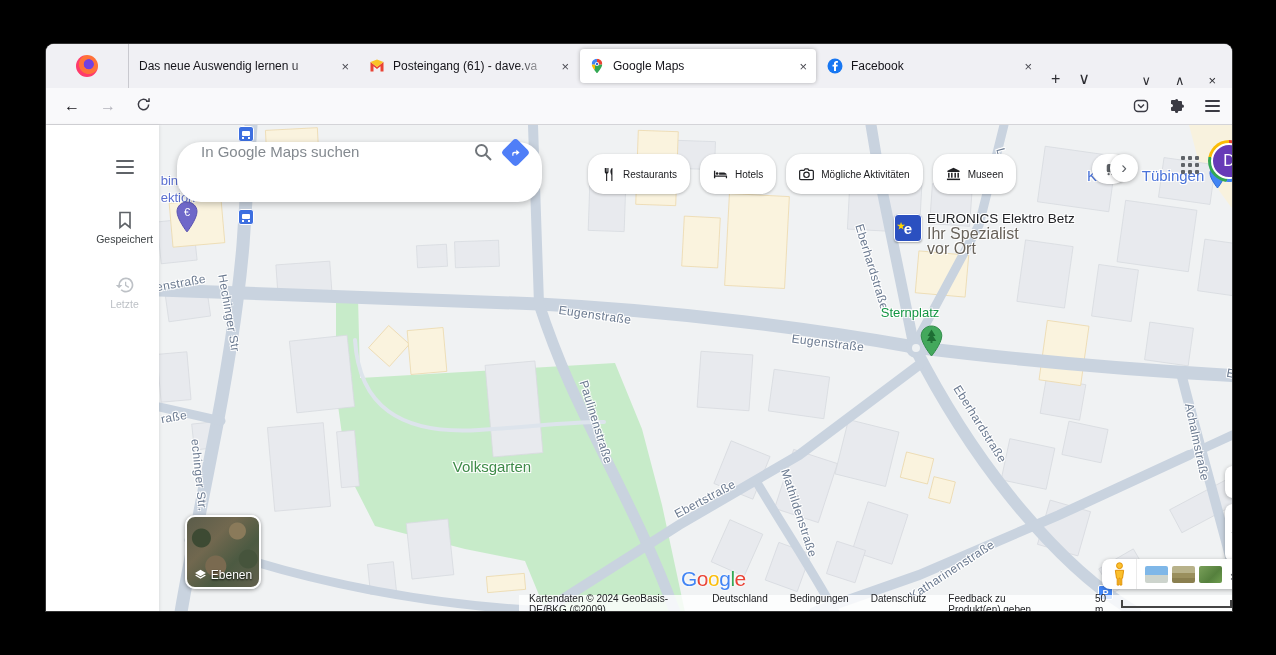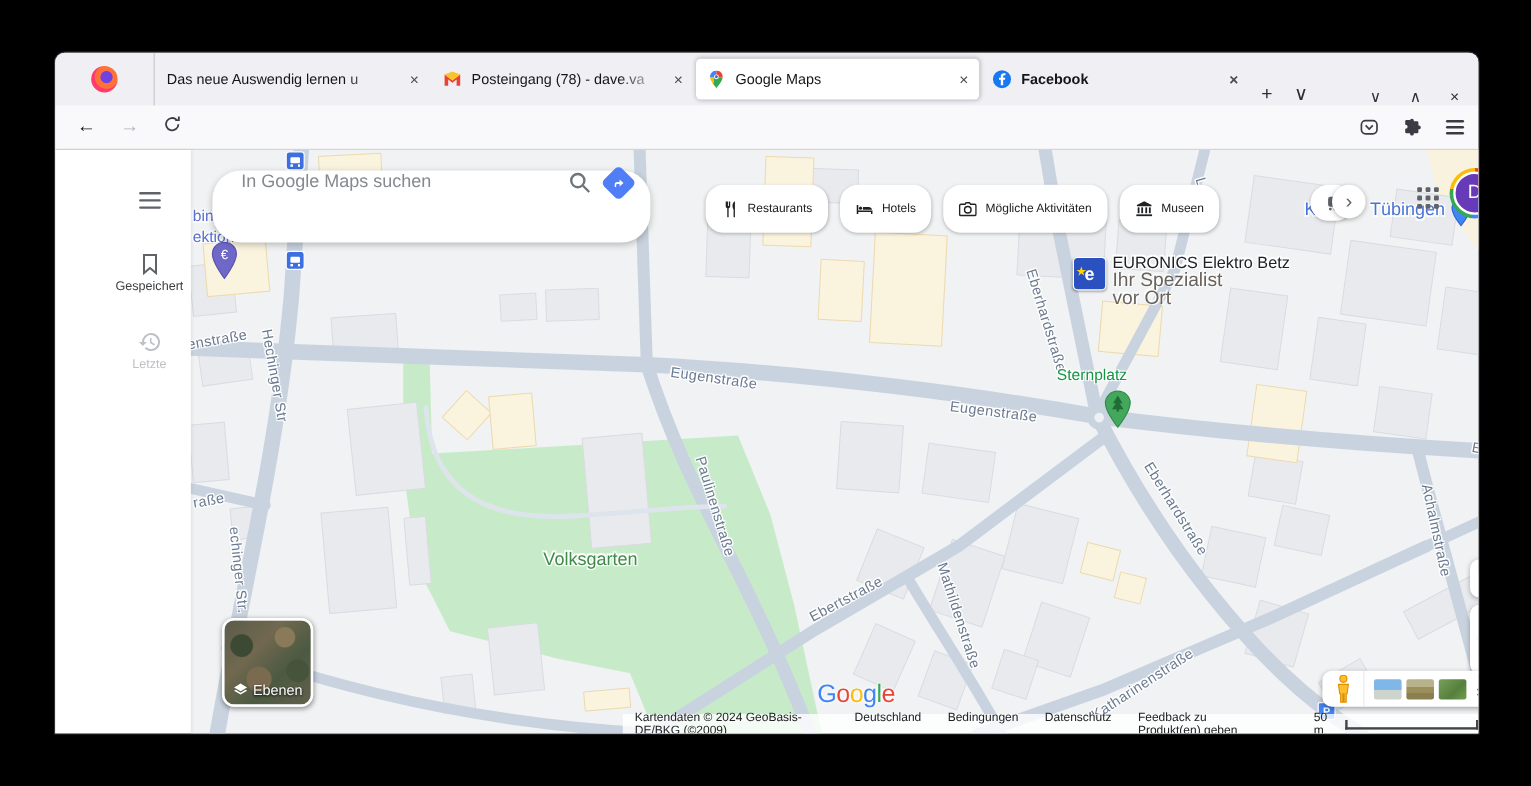--- a/index.html
+++ b/index.html
@@ -153,21 +153,21 @@
           <span class="t">Das neue Auswendig lernen u</span>
           <span class="x">×</span>
         </div>
         <div class="tab" style="width: 200px;">
           <span class="fav">
             <svg viewBox="0 0 16 16">
               <path d="M1.5 13.5V4l6.5 5 6.5-5v9.5h-3V8.3L8 10.9 4.5 8.3v5.2h-3z" fill="#ea4335"></path>
               <path d="M1.5 4 8 9 14.5 4 8 1.5 1.5 4z" fill="#fbbc04" opacity=".85"></path>
             </svg>
           </span>
-          <span class="t">Posteingang (78) - dave.va</span>
+          <span class="t">Posteingang (61) - dave.va</span>
           <span class="x">×</span>
         </div>
         <div class="tab active" style="width: 218px;">
           <span class="fav">
             <svg viewBox="0 0 24 24">
               <defs>
                 <clipPath id="gmp">
                   <path d="M12 1C7.6 1 4 4.6 4 9c0 5.4 8 14 8 14s8-8.6 8-14c0-4.4-3.6-8-8-8z"></path>
                 </clipPath>
               </defs>
@@ -178,21 +178,21 @@
                 <rect x="9" y="10" width="15" height="14" fill="#34a853"></rect>
                 <rect x="0" y="17" width="9" height="7" fill="#34a853"></rect>
               </g>
               <circle cx="12" cy="9" r="3" fill="#fff"></circle>
               <circle cx="12" cy="9" r="1.8" fill="#3367d6"></circle>
             </svg>
           </span>
           <span class="t">Google Maps</span>
           <span class="x">×</span>
         </div>
-        <div class="tab" style="width: 205px; font-weight: bold;">
+        <div class="tab" style="width: 205px;">
           <span class="fav">
             <svg viewBox="0 0 16 16">
               <circle cx="8" cy="8" r="7.5" fill="#1877f2"></circle>
               <path d="M9 13V8.5h1.5l.3-1.8H9V5.6c0-.5.2-.9 1-.9h.9V3.1C10.7 3 10.1 3 9.5 3 8 3 7 3.9 7 5.4v1.3H5.5v1.8H7V13h2z" fill="#fff"></path>
             </svg>
           </span>
           <span class="t">Facebook</span>
           <span class="x">×</span>
         </div>
       </div>

